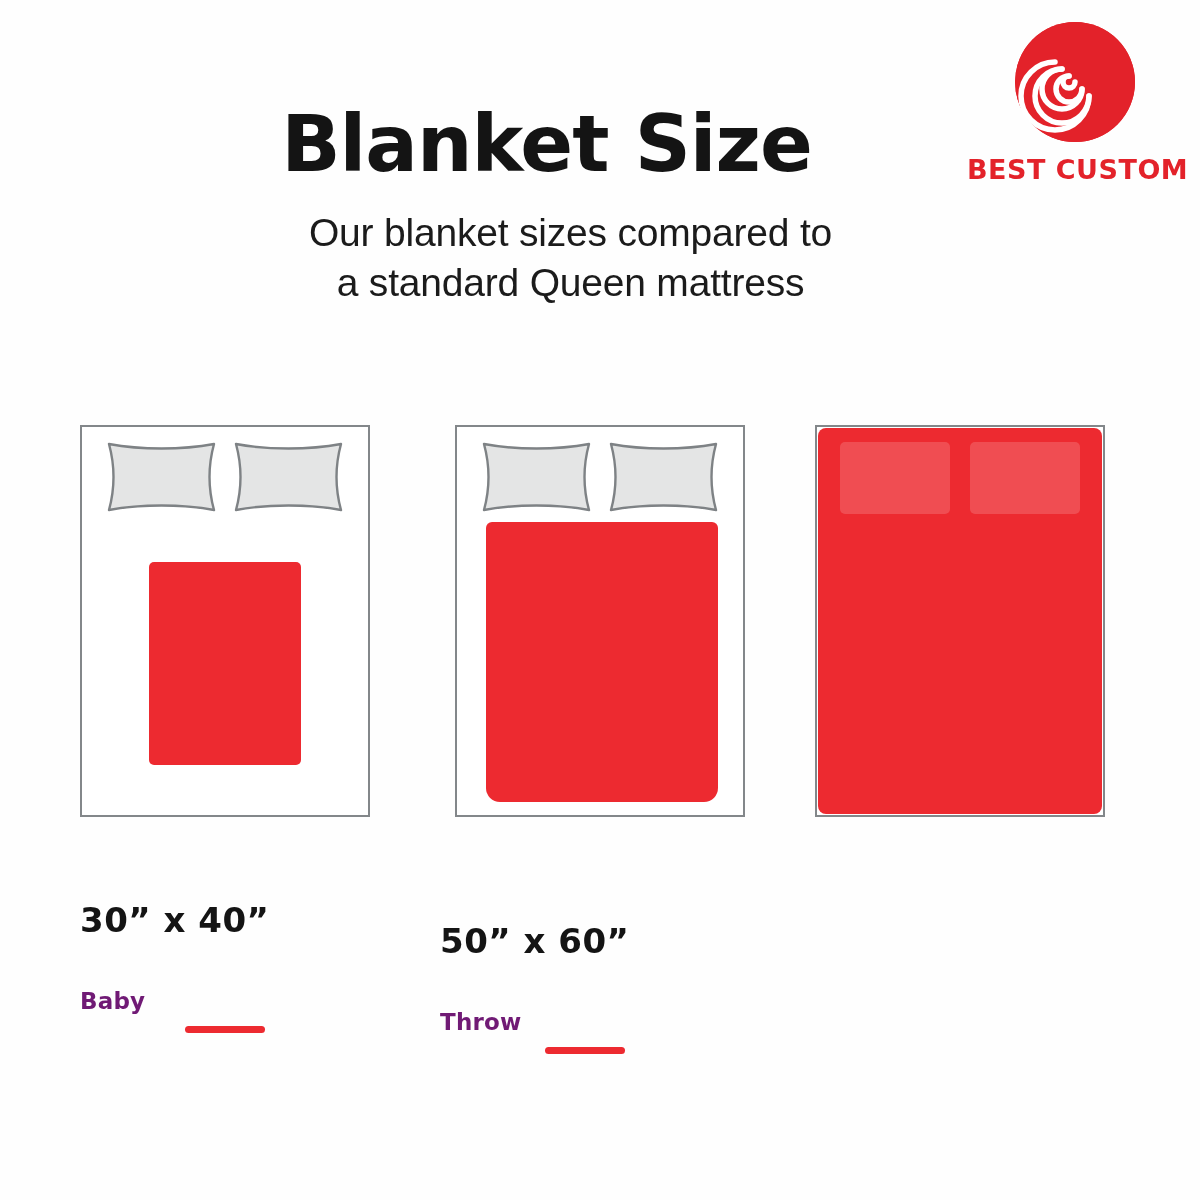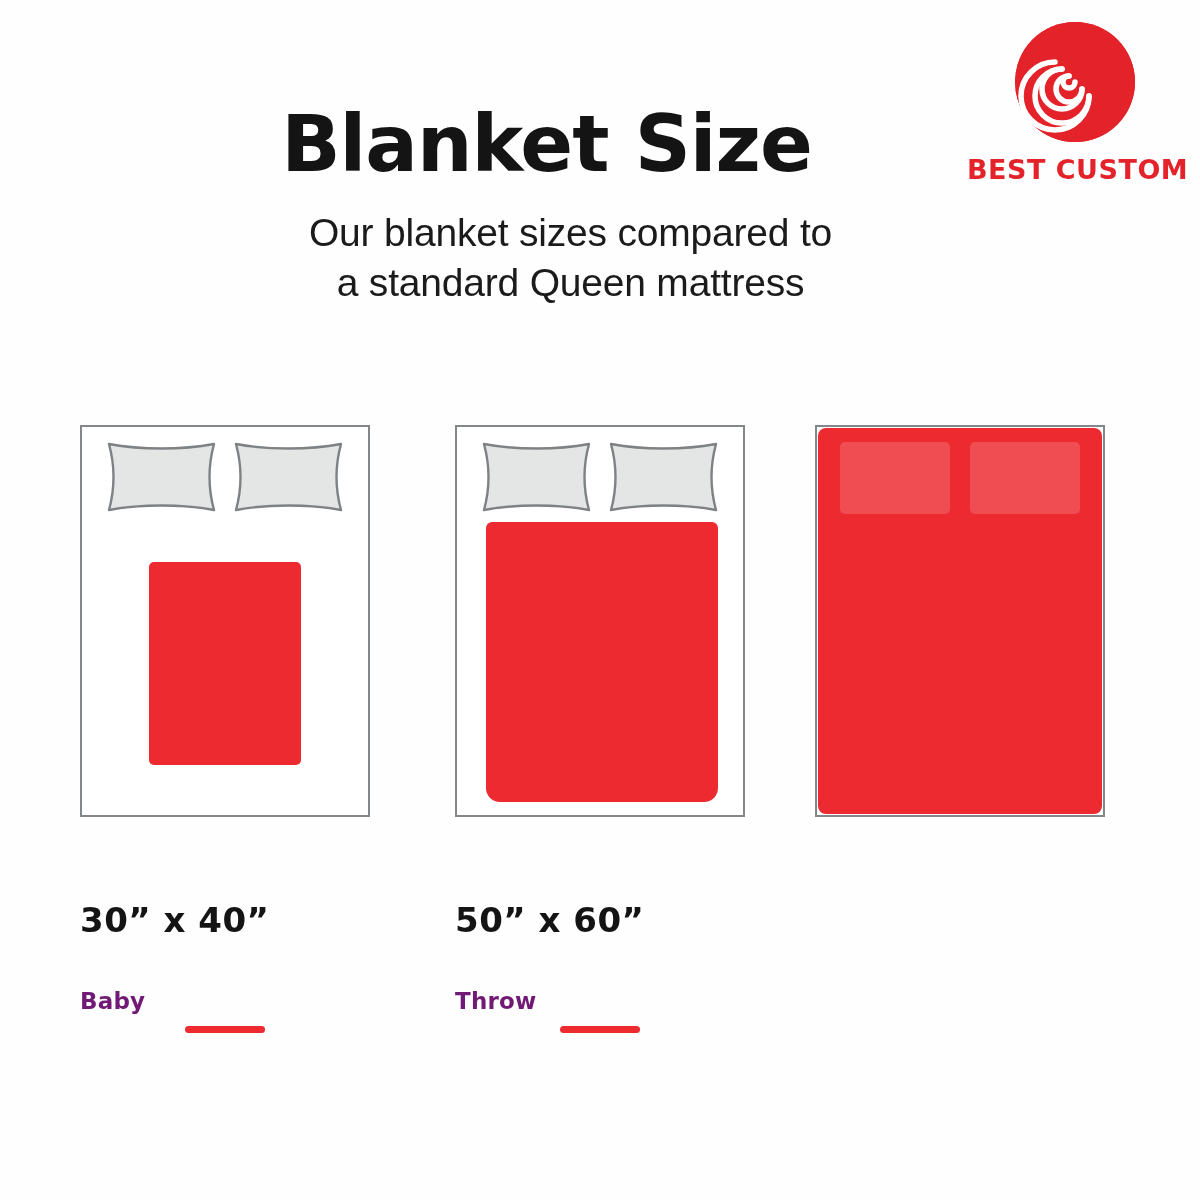--- a/index.html
+++ b/index.html
@@ -155,21 +155,21 @@
     width: 1200px;
     height: 140px;
   }
   .label-col {
     position: absolute;
     top: 0;
     width: 290px;
     text-align: left;
   }
   #label-col-0 { left: 80px; }
-  #label-col-1 { left: 455px; }
+  #label-col-1 { left: 440px; margin-top: 21px; }
   #label-col-2 { left: 815px; }
 
   .dimension {
     font-family: "DejaVu Sans", sans-serif;
     font-size: 34px;
     font-weight: bold;
     letter-spacing: 0.5px;
     color: #141414;
     white-space: nowrap;
   }

